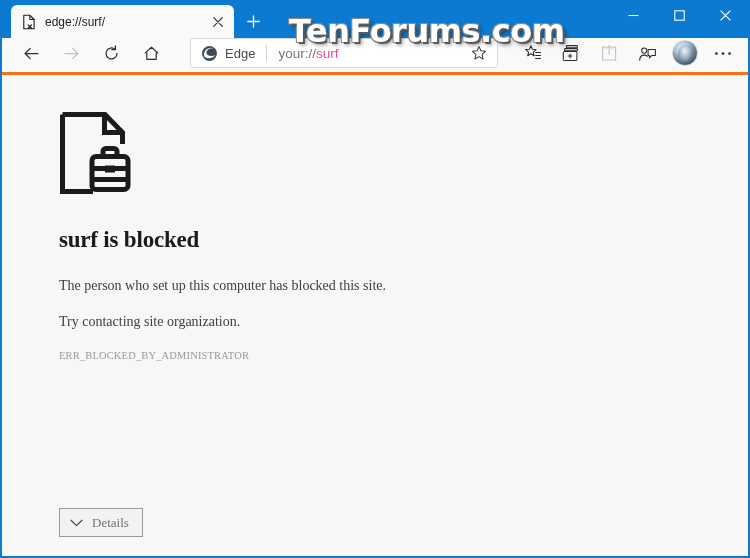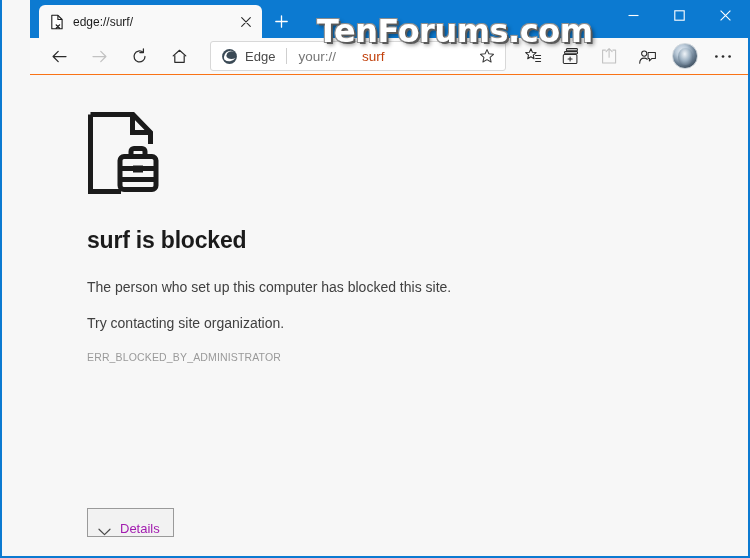--- a/index.html
+++ b/index.html
@@ -13,21 +13,20 @@
 
   #window {
     position: relative;
     width: 750px;
     height: 558px;
     background: #f7f7f7;
     border-left: 2px solid #0c7ad1;
     border-right: 2px solid #0c7ad1;
     border-bottom: 2px solid #0c7ad1;
     overflow: hidden;
-    padding-left: 28px;
   }
 
   
   #titlebar {
     position: relative;
     height: 38px;
     background: #0c7ad1;
     display: flex;
     align-items: flex-end;
   }
@@ -126,25 +125,25 @@
     display: flex;
     align-items: center;
     justify-content: center;
     color: #ffffff;
   }
 
   
   #toolbar {
     height: 37px;
     background: #f9f9f9;
-    border-bottom: 1px solid #f97316;
-    display: flex;
-    align-items: center;
+    border-bottom: 3px solid #f97316;
+    display: flex;
+    align-items: flex-start;
     padding: 0 8px 0 12px;
-    gap: 0;
+    gap: 8px;
   }
 
   .tb-btn {
     width: 34px;
     height: 30px;
     display: flex;
     align-items: center;
     justify-content: center;
     border-radius: 4px;
     color: #2b2b2b;
@@ -186,21 +185,21 @@
     flex: 0 0 auto;
   }
   #addr-url {
     flex: 1 1 auto;
     font-size: 13.5px;
     color: #767676;
     white-space: nowrap;
     overflow: hidden;
     min-width: 0;
   }
-  #addr-url b { color: #c2410c; font-weight: normal; margin-left: 26px; }
+  #addr-url b { color: #ec4899; font-weight: normal; }
 
   #fav-btn {
     width: 28px;
     height: 26px;
     display: flex;
     align-items: center;
     justify-content: center;
     border-radius: 3px;
     color: #3b3b3b;
     flex: 0 0 auto;
@@ -229,20 +228,21 @@
     background: radial-gradient(ellipse at 45% 35%, #f2f6fa 0%, #9fb3c4 45%, #34455a 100%);
     opacity: 0.92;
   }
 
   
   #content {
     position: relative;
     height: calc(558px - 38px - 37px - 2px);
     background: #f7f7f7;
     padding: 36px 0 0 57px;
+    font-family: Liberation Serif, serif;
   }
 
   #doc-icon { margin-bottom: 32px; }
 
   #page-heading {
     font-size: 23px;
     font-weight: bold;
     color: #1b1b1b;
     letter-spacing: -0.2px;
     margin-bottom: 25px;
@@ -263,24 +263,24 @@
 
   #details-button {
     position: absolute;
     left: 57px;
     bottom: 19px;
     height: 29px;
     min-width: 72px;
     background: #f2f2f2;
     border: 1px solid #9a9a9a;
     display: inline-flex;
-    align-items: flex-end;
+    align-items: center;
     gap: 9px;
     padding: 0 13px 0 10px;
-    color: #a21caf;
+    color: #737373;
     font-size: 13px;
   }
 
   svg { display: block; }
 </style>
 </head>
 <body>
 
 <div id="window">
 

